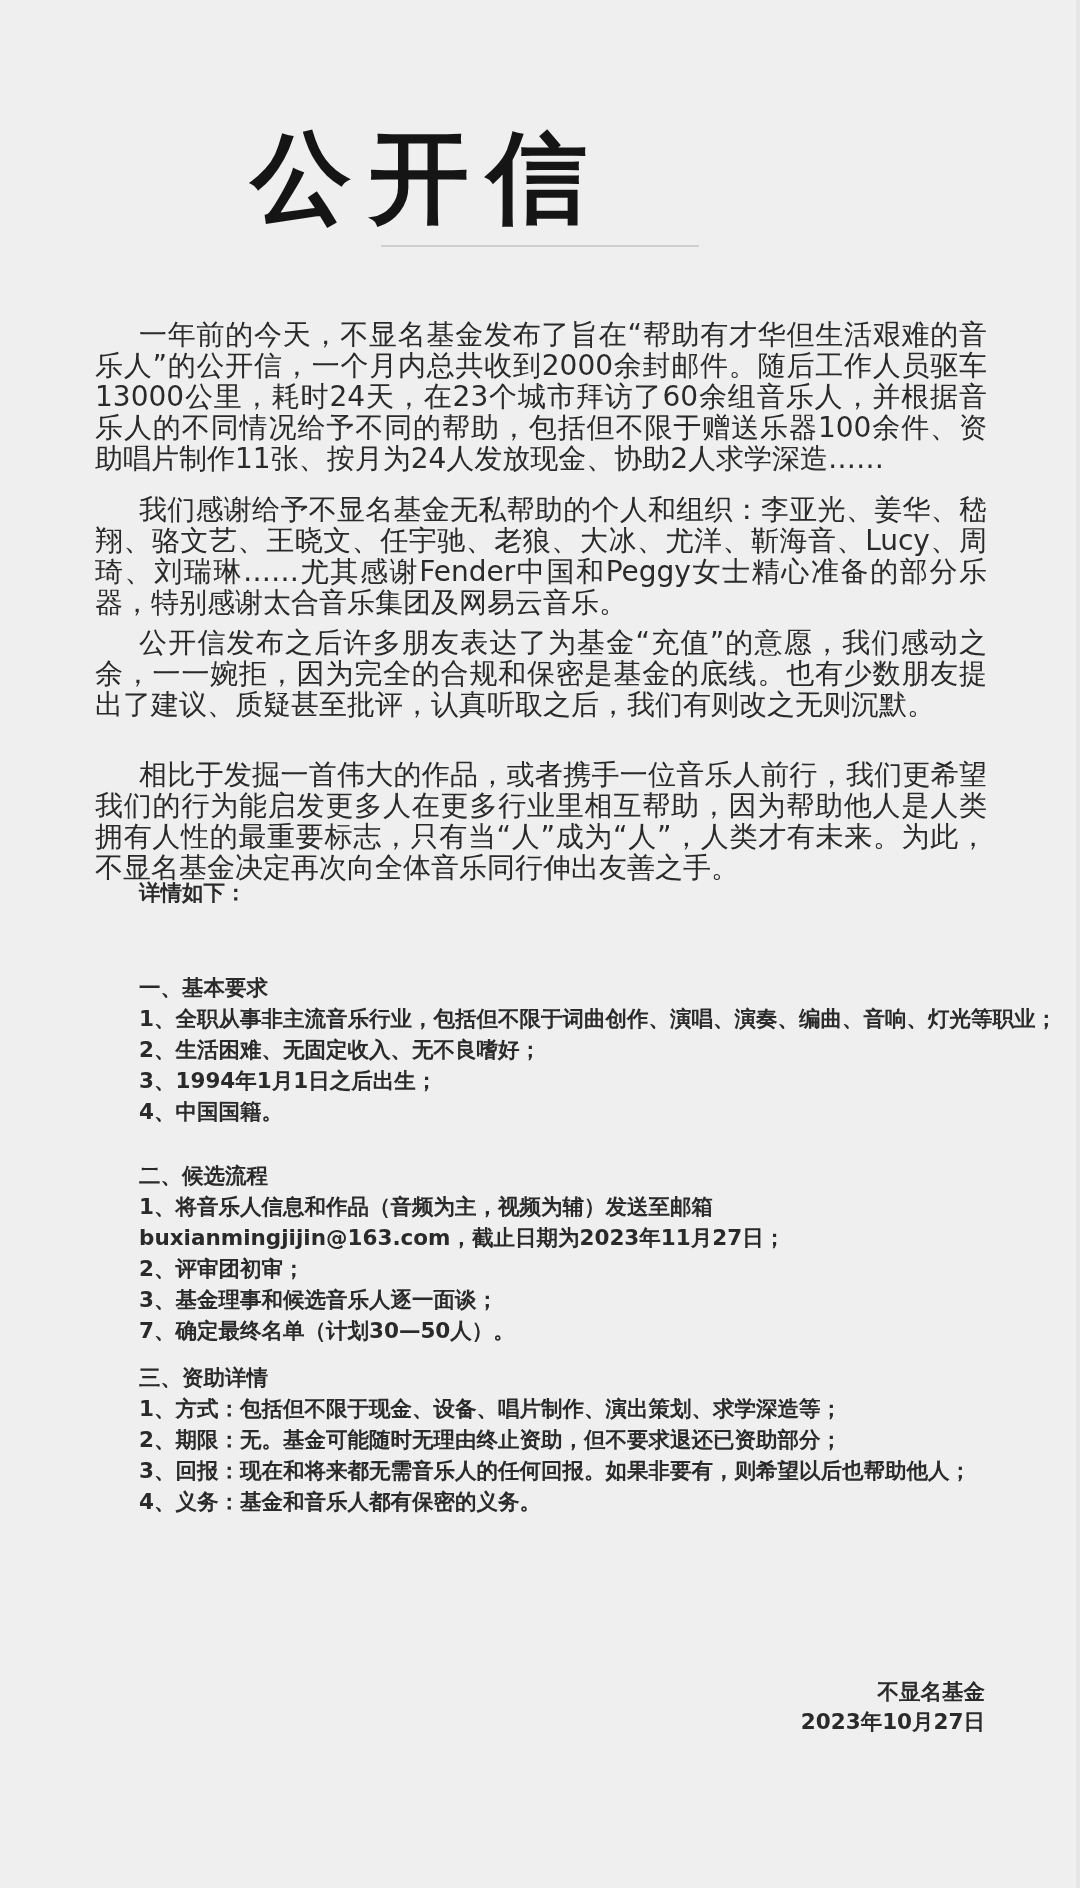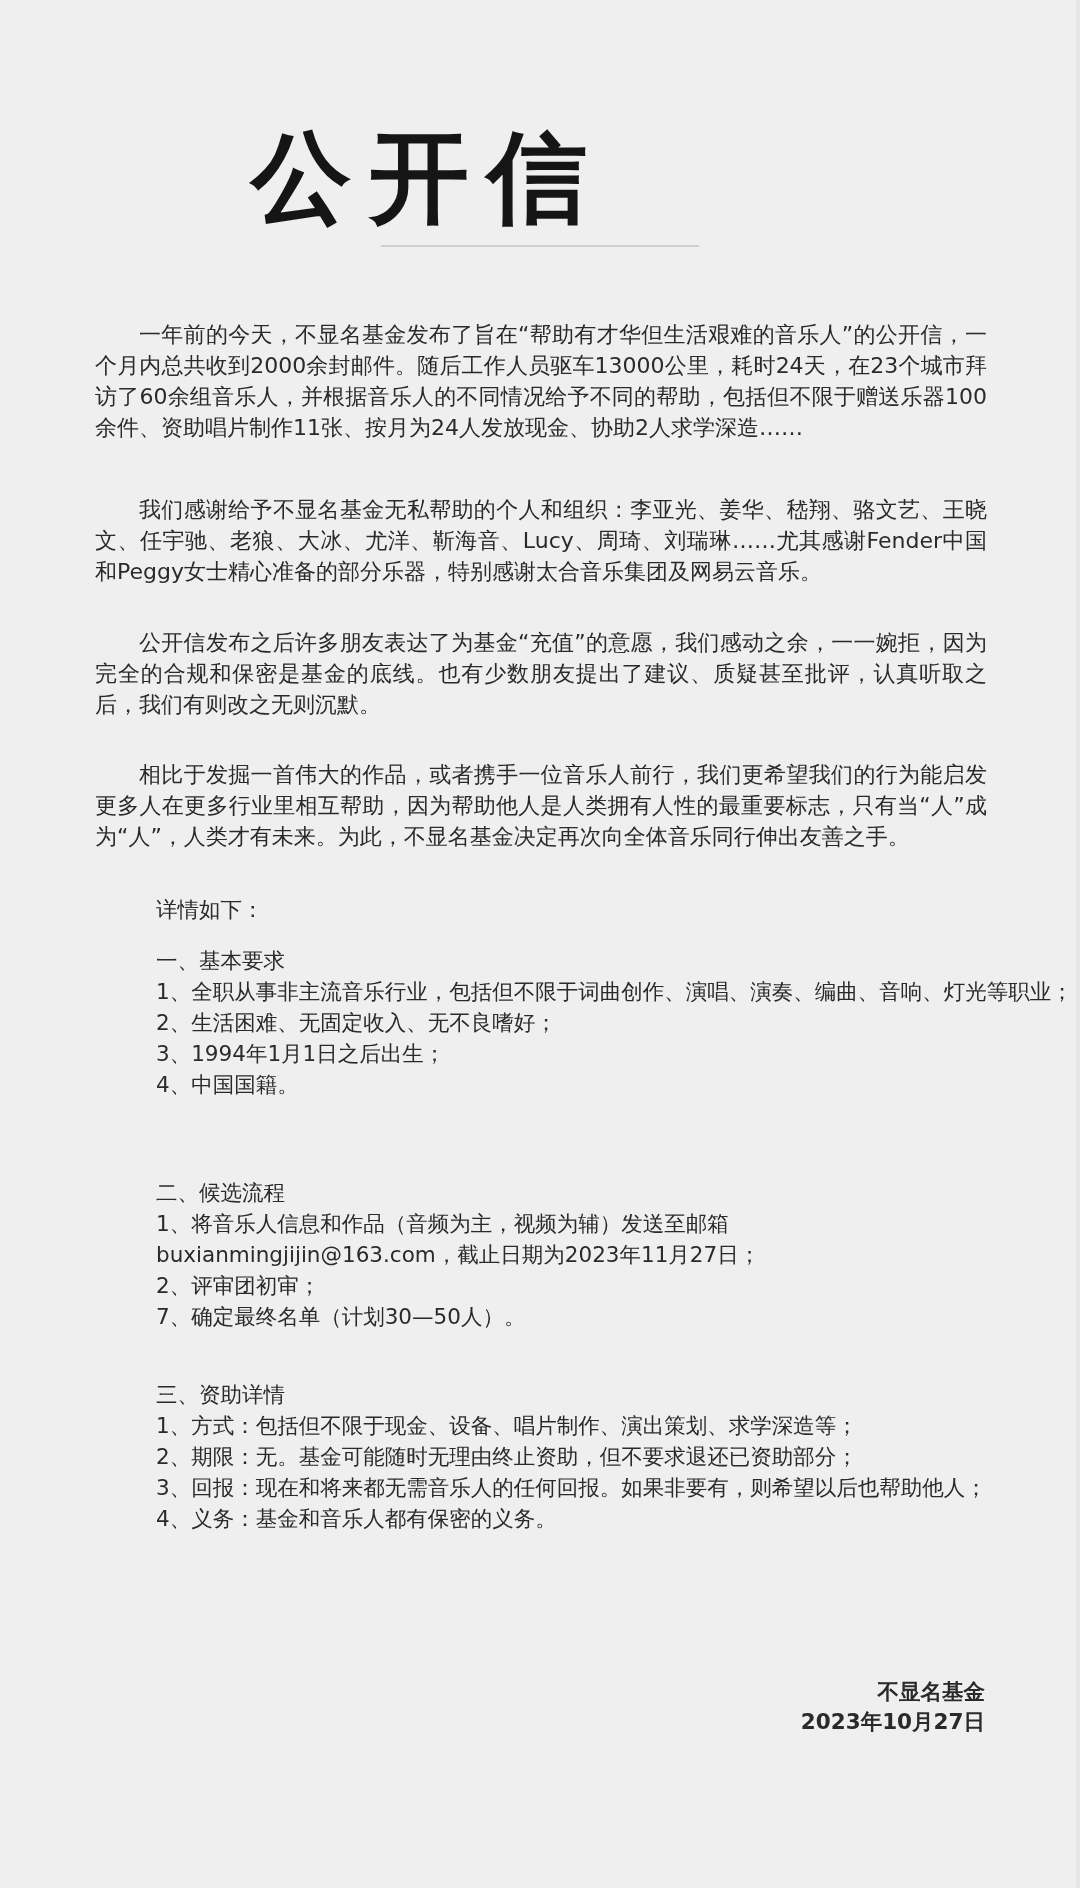--- a/index.html
+++ b/index.html
@@ -41,33 +41,34 @@
     top: 245px;
     left: 381px;
     width: 318px;
     height: 2px;
     background: #cfcfcf;
   }
   .para {
     position: absolute;
     left: 95px;
     width: 892px;
-    font-size: 22px;
+    font-size: 28px;
     line-height: 31px;
     text-indent: 44px;
     text-align: justify;
     margin: 0;
   }
   .block {
     position: absolute;
     left: 139px;
     width: 848px;
     font-size: 21.5px;
     line-height: 31px;
-    margin: 17px;
+    margin: 0;
+    font-weight: bold;
   }
   .block .line { display: block; white-space: nowrap; }
   .block .wrap { display: block; white-space: normal; }
   .signature {
     position: absolute;
     right: 95px;
     top: 1677px;
     text-align: right;
     font-size: 21.5px;
     line-height: 30px;
@@ -85,32 +86,33 @@
 
 <p class="para" style="top:319px;">一年前的今天，不显名基金发布了旨在“帮助有才华但生活艰难的音乐人”的公开信，一个月内总共收到2000余封邮件。随后工作人员驱车13000公里，耗时24天，在23个城市拜访了60余组音乐人，并根据音乐人的不同情况给予不同的帮助，包括但不限于赠送乐器100余件、资助唱片制作11张、按月为24人发放现金、协助2人求学深造……</p>
 <p class="para" style="top:494px;">我们感谢给予不显名基金无私帮助的个人和组织：李亚光、姜华、嵇翔、骆文艺、王晓文、任宇驰、老狼、大冰、尤洋、靳海音、Lucy、周琦、刘瑞琳……尤其感谢Fender中国和Peggy女士精心准备的部分乐器，特别感谢太合音乐集团及网易云音乐。</p>
 <p class="para" style="top:627px;">公开信发布之后许多朋友表达了为基金“充值”的意愿，我们感动之余，一一婉拒，因为完全的合规和保密是基金的底线。也有少数朋友提出了建议、质疑甚至批评，认真听取之后，我们有则改之无则沉默。</p>
 <p class="para" style="top:759px;">相比于发掘一首伟大的作品，或者携手一位音乐人前行，我们更希望我们的行为能启发更多人在更多行业里相互帮助，因为帮助他人是人类拥有人性的最重要标志，只有当“人”成为“人”，人类才有未来。为此，不显名基金决定再次向全体音乐同行伸出友善之手。</p>
 
 <div class="block" style="top:877px;">
   <span class="line">详情如下：</span>
 </div>
 
-<div class="block" style="top:928px;">
+<div class="block" style="top:972px;">
   <span class="line">一、基本要求</span>
   <span class="line">1、全职从事非主流音乐行业，包括但不限于词曲创作、演唱、演奏、编曲、音响、灯光等职业；</span>
   <span class="line">2、生活困难、无固定收入、无不良嗜好；</span>
   <span class="line">3、1994年1月1日之后出生；</span>
   <span class="line">4、中国国籍。</span>
 </div>
 
 <div class="block" style="top:1160px;">
   <span class="line">二、候选流程</span>
   <span class="wrap">1、将音乐人信息和作品（音频为主，视频为辅）发送至邮箱buxianmingjijin@163.com，截止日期为2023年11月27日；</span>
   <span class="line">2、评审团初审；</span>
+  <span class="line">3、基金理事和候选音乐人逐一面谈；</span>
   <span class="line">7、确定最终名单（计划30—50人）。</span>
 </div>
 
 <div class="block" style="top:1362px;">
   <span class="line">三、资助详情</span>
   <span class="line">1、方式：包括但不限于现金、设备、唱片制作、演出策划、求学深造等；</span>
   <span class="line">2、期限：无。基金可能随时无理由终止资助，但不要求退还已资助部分；</span>
   <span class="line">3、回报：现在和将来都无需音乐人的任何回报。如果非要有，则希望以后也帮助他人；</span>
   <span class="line">4、义务：基金和音乐人都有保密的义务。</span>
 </div>

